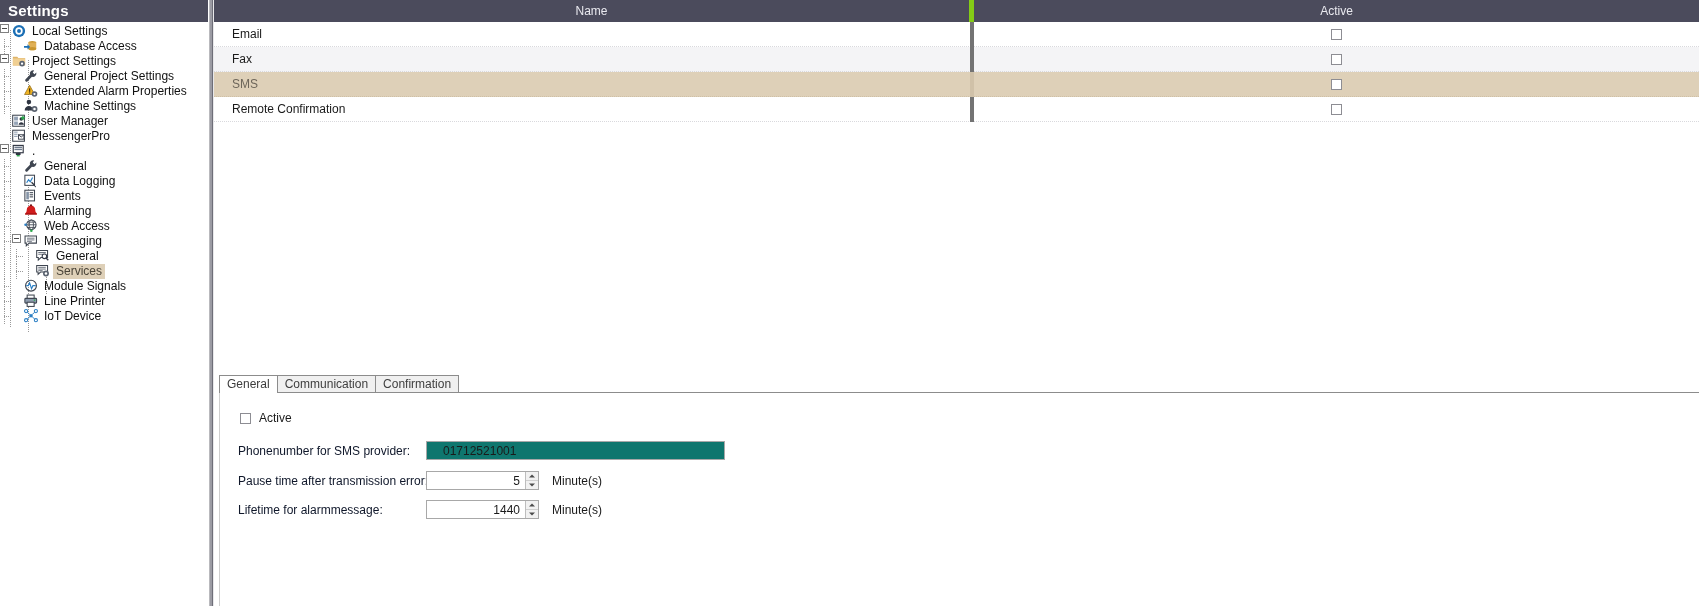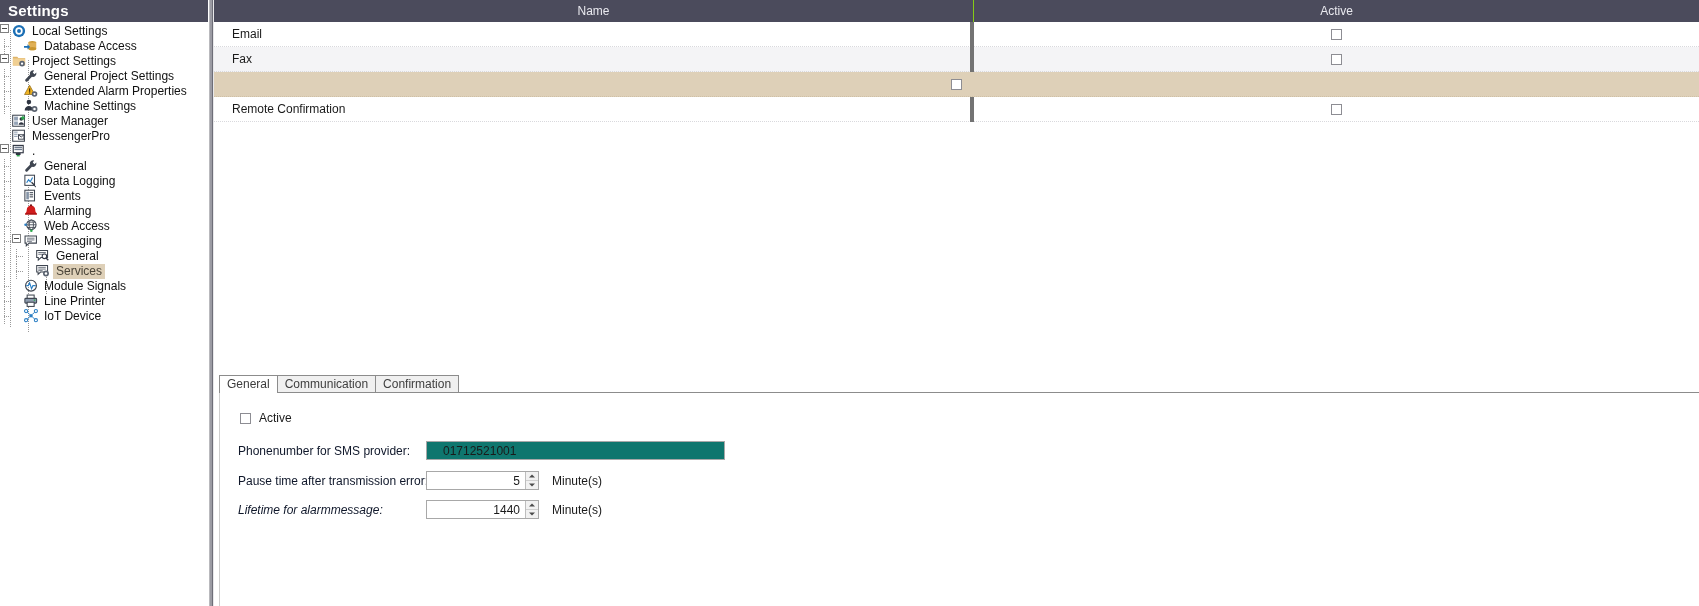--- a/index.html
+++ b/index.html
@@ -117,21 +117,21 @@
     height: 22px;
     background: #4b4b5c;
     color: #e9e9ef;
     display: flex;
     font-size: 12px;
   }
   #grid-head .hc {
     display: flex; align-items: center; justify-content: center;
     height: 22px;
   }
-  #grid-head .hc.name { flex: 0 0 760px; border-right: 1px solid #84cc16; }
+  #grid-head .hc.name { flex: 0 0 760px; border-right: 5px solid #84cc16; }
   #grid-head .hc.active { flex: 1 1 auto; }
 
   .grow {
     height: 25px;
     display: flex;
     align-items: center;
     font-size: 12px;
     border-bottom: 1px dotted #d9d9dd;
     background: #ffffff;
     cursor: default;
@@ -551,20 +551,21 @@
               <span class="cb"></span>
             </div>
           </div>
           <div class="grow alt">
             <div class="cell-name">Fax</div>
             <div class="cell-active">
               <span class="cb"></span>
             </div>
           </div>
           <div class="grow sel">
+            <div class="cell-name">SMS</div>
             <div class="cell-active">
               <span class="cb"></span>
             </div>
           </div>
           <div class="grow">
             <div class="cell-name">Remote Confirmation</div>
             <div class="cell-active">
               <span class="cb"></span>
             </div>
           </div>
@@ -599,21 +600,21 @@
                 </div>
               <div class="dn">
                   <i class="ar"></i>
                 </div>
             </span>
           </span>
           <span class="unit">Minute(s)</span>
         </div>
 
         <div class="frow" style="left:18px; top:107px;">
-          <span class="flabel" style="width:188px;font-style:italic;">Lifetime for alarmmessage:</span>
+          <span class="flabel" style="width:188px;">Lifetime for alarmmessage:</span>
           <span class="spin-wrap">
             <input type="text" value="1440" style="">
             <span class="spin-btns">
               <div class="up">
                   <i class="ar"></i>
                 </div>
               <div class="dn">
                   <i class="ar"></i>
                 </div>
             </span>

